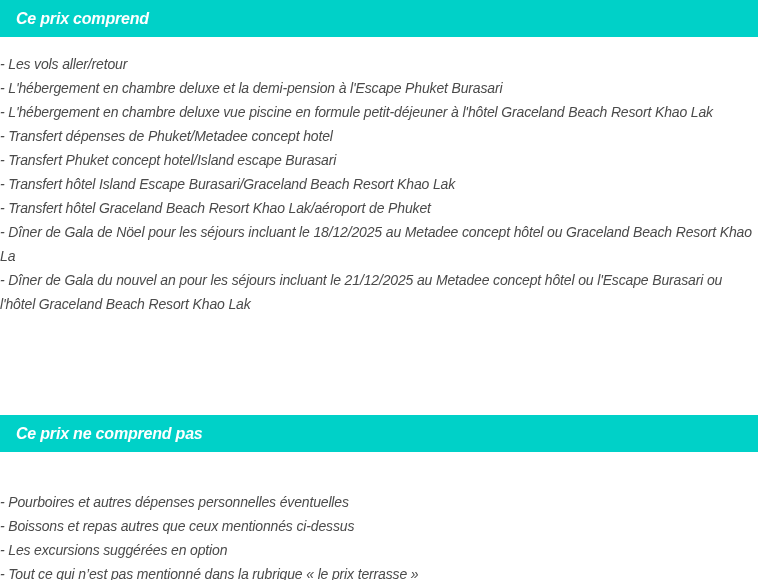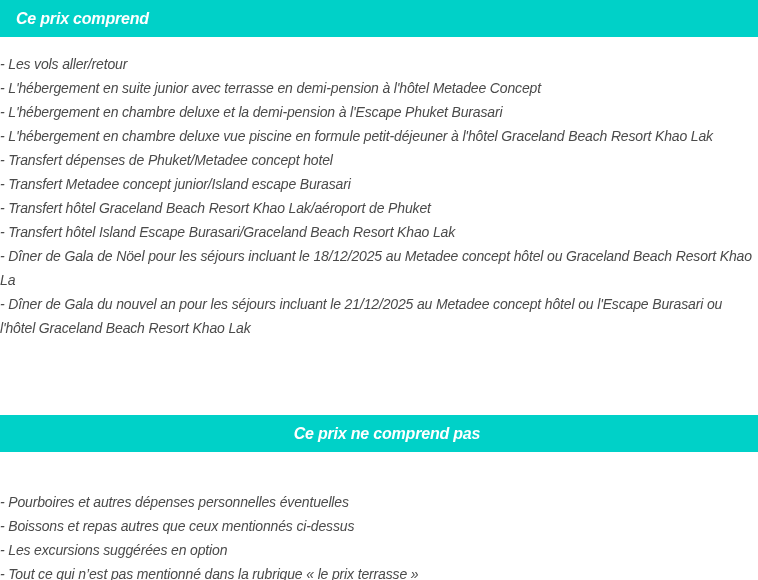--- a/index.html
+++ b/index.html
@@ -41,37 +41,36 @@
     font-size: 14px;
     line-height: 24px;
     letter-spacing: -0.15px;
   }
   .list li {
     margin: 0;
     padding: 0;
   }
   #included-header { top: 0; }
   #included-list { top: 52px; }
-  #excluded-header { top: 415px; text-align: center; }
+  #excluded-header { top: 415px; }
   #excluded-list { top: 490px; }
 </style>
 </head>
 <body>
 
 <div id="included-header" class="section-header">Ce prix comprend</div>
 
 <ul id="included-list" class="list">
   <li>- Les vols aller/retour</li>
-  <li>- L'hébergement en suite junior avec terrasse en demi-pension à l'hôtel Metadee Concept</li>
   <li>- L'hébergement en chambre deluxe et la demi-pension à l'Escape Phuket Burasari</li>
   <li>- L'hébergement en chambre deluxe vue piscine en formule petit-déjeuner à l'hôtel Graceland Beach Resort Khao Lak</li>
   <li>- Transfert dépenses de Phuket/Metadee concept hotel</li>
-  <li>- Transfert Metadee concept junior/Island escape Burasari</li>
+  <li>- Transfert Phuket concept hotel/Island escape Burasari</li>
+  <li>- Transfert hôtel Island Escape Burasari/Graceland Beach Resort Khao Lak</li>
   <li>- Transfert hôtel Graceland Beach Resort Khao Lak/aéroport de Phuket</li>
-  <li>- Transfert hôtel Island Escape Burasari/Graceland Beach Resort Khao Lak</li>
   <li>- Dîner de Gala de Nöel pour les séjours incluant le 18/12/2025 au Metadee concept hôtel ou Graceland Beach Resort Khao La</li>
   <li>- Dîner de Gala du nouvel an pour les séjours incluant le 21/12/2025 au Metadee concept hôtel ou l'Escape Burasari ou l'hôtel Graceland Beach Resort Khao Lak</li>
 </ul>
 
 <div id="excluded-header" class="section-header">Ce prix ne comprend pas</div>
 
 <ul id="excluded-list" class="list">
   <li>- Pourboires et autres dépenses personnelles éventuelles</li>
   <li>- Boissons et repas autres que ceux mentionnés ci-dessus</li>
   <li>- Les excursions suggérées en option</li>

